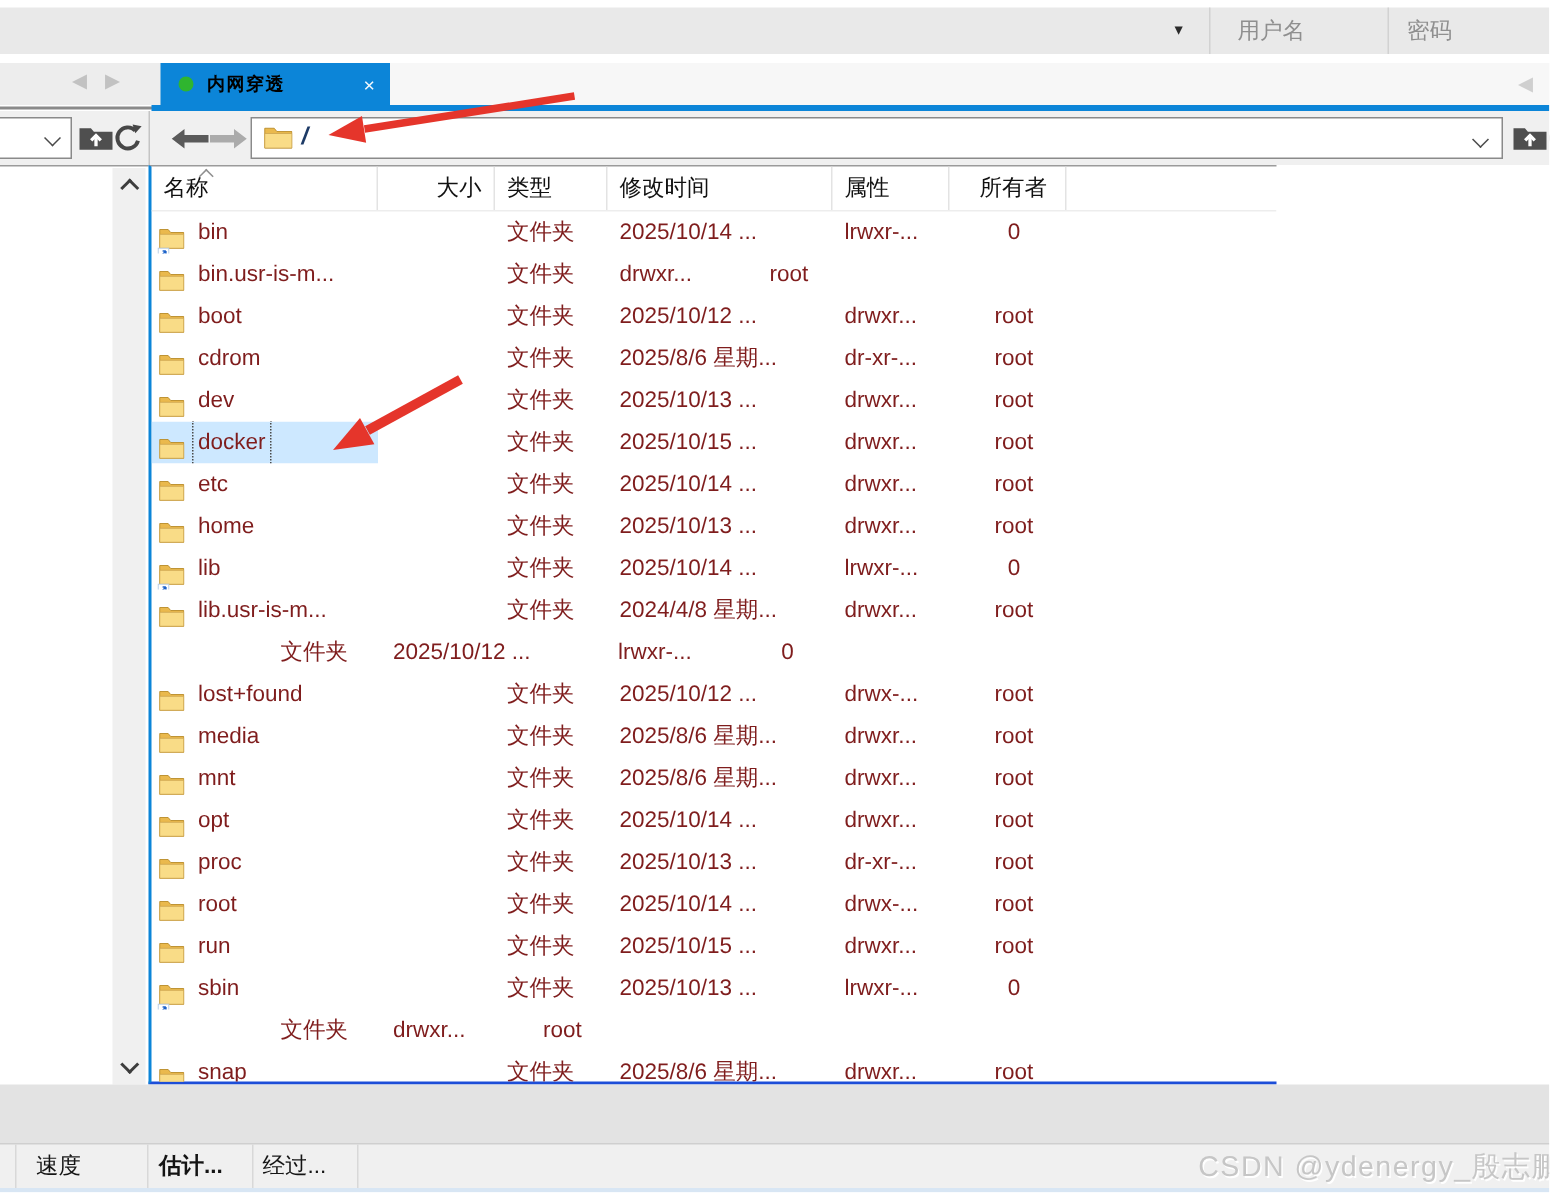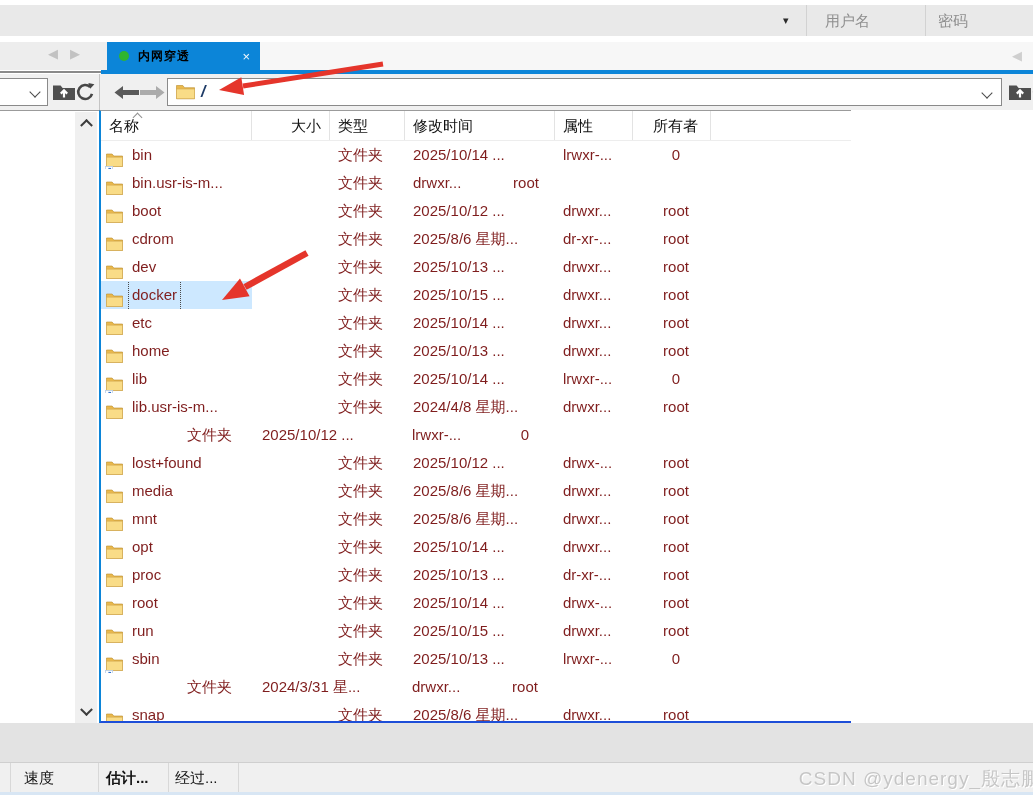--- a/index.html
+++ b/index.html
@@ -553,21 +553,20 @@
       <div class="cell c-size"></div>
       <div class="cell c-type">文件夹</div>
       <div class="cell c-mtime">2025/10/13 ...</div>
       <div class="cell c-attr">lrwxr-...</div>
       <div class="cell c-owner">0</div>
     </div>
 
     <div class="file-row">
       <div class="cell c-size"></div>
       <div class="cell c-type">文件夹</div>
-      <div class="cell c-mtime">2024/3/31 星...</div>
       <div class="cell c-attr">drwxr...</div>
       <div class="cell c-owner">root</div>
     </div>
 
     <div class="file-row">
       <div class="cell c-name">
         <div class="name-wrap">
           <span class="ficon">
             <svg width="17" height="14" viewBox="0 0 17 14">
                   <path d="M.5 1h5.6l1.7 2h8.7v10.5H.5z" fill="#eab94d" stroke="#b98b28" stroke-width=".6"></path>

